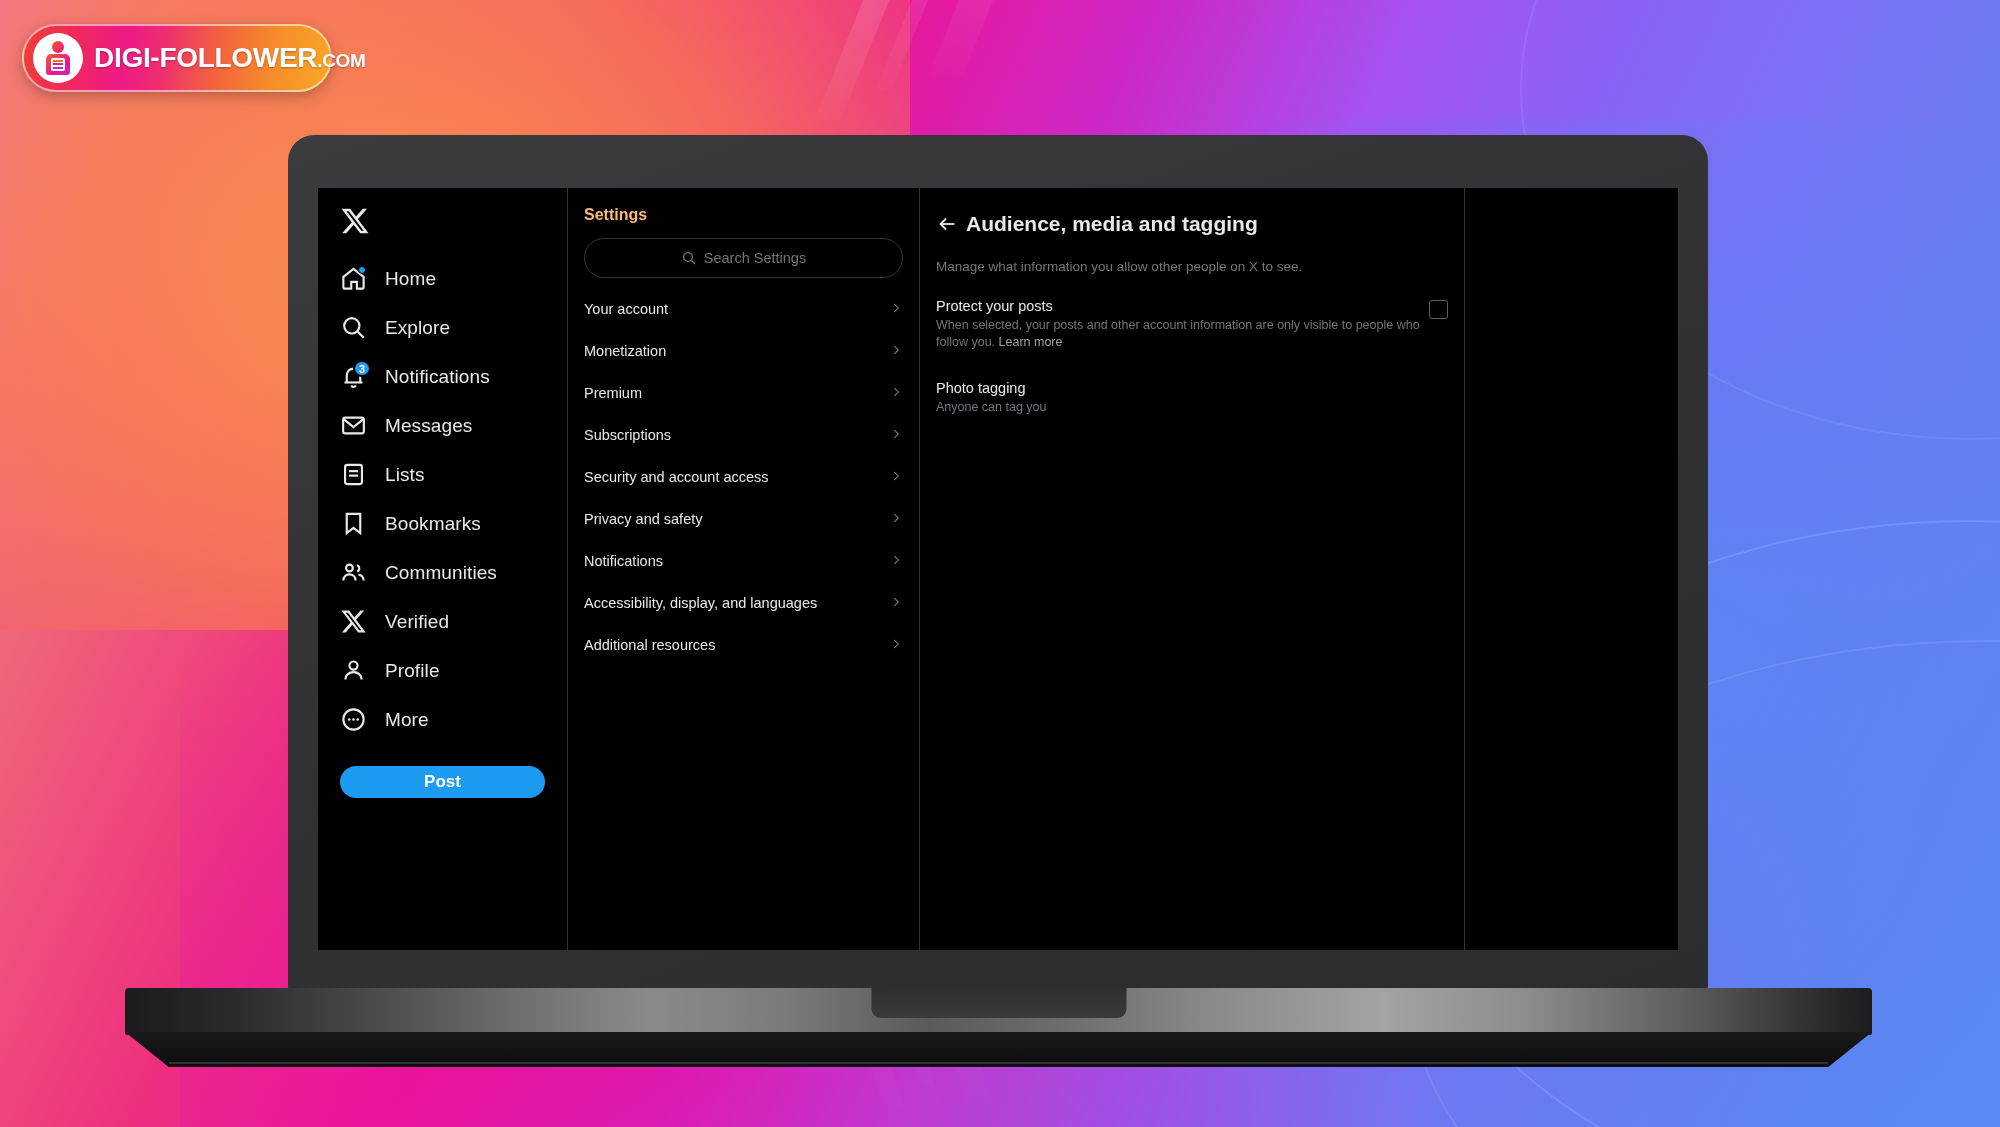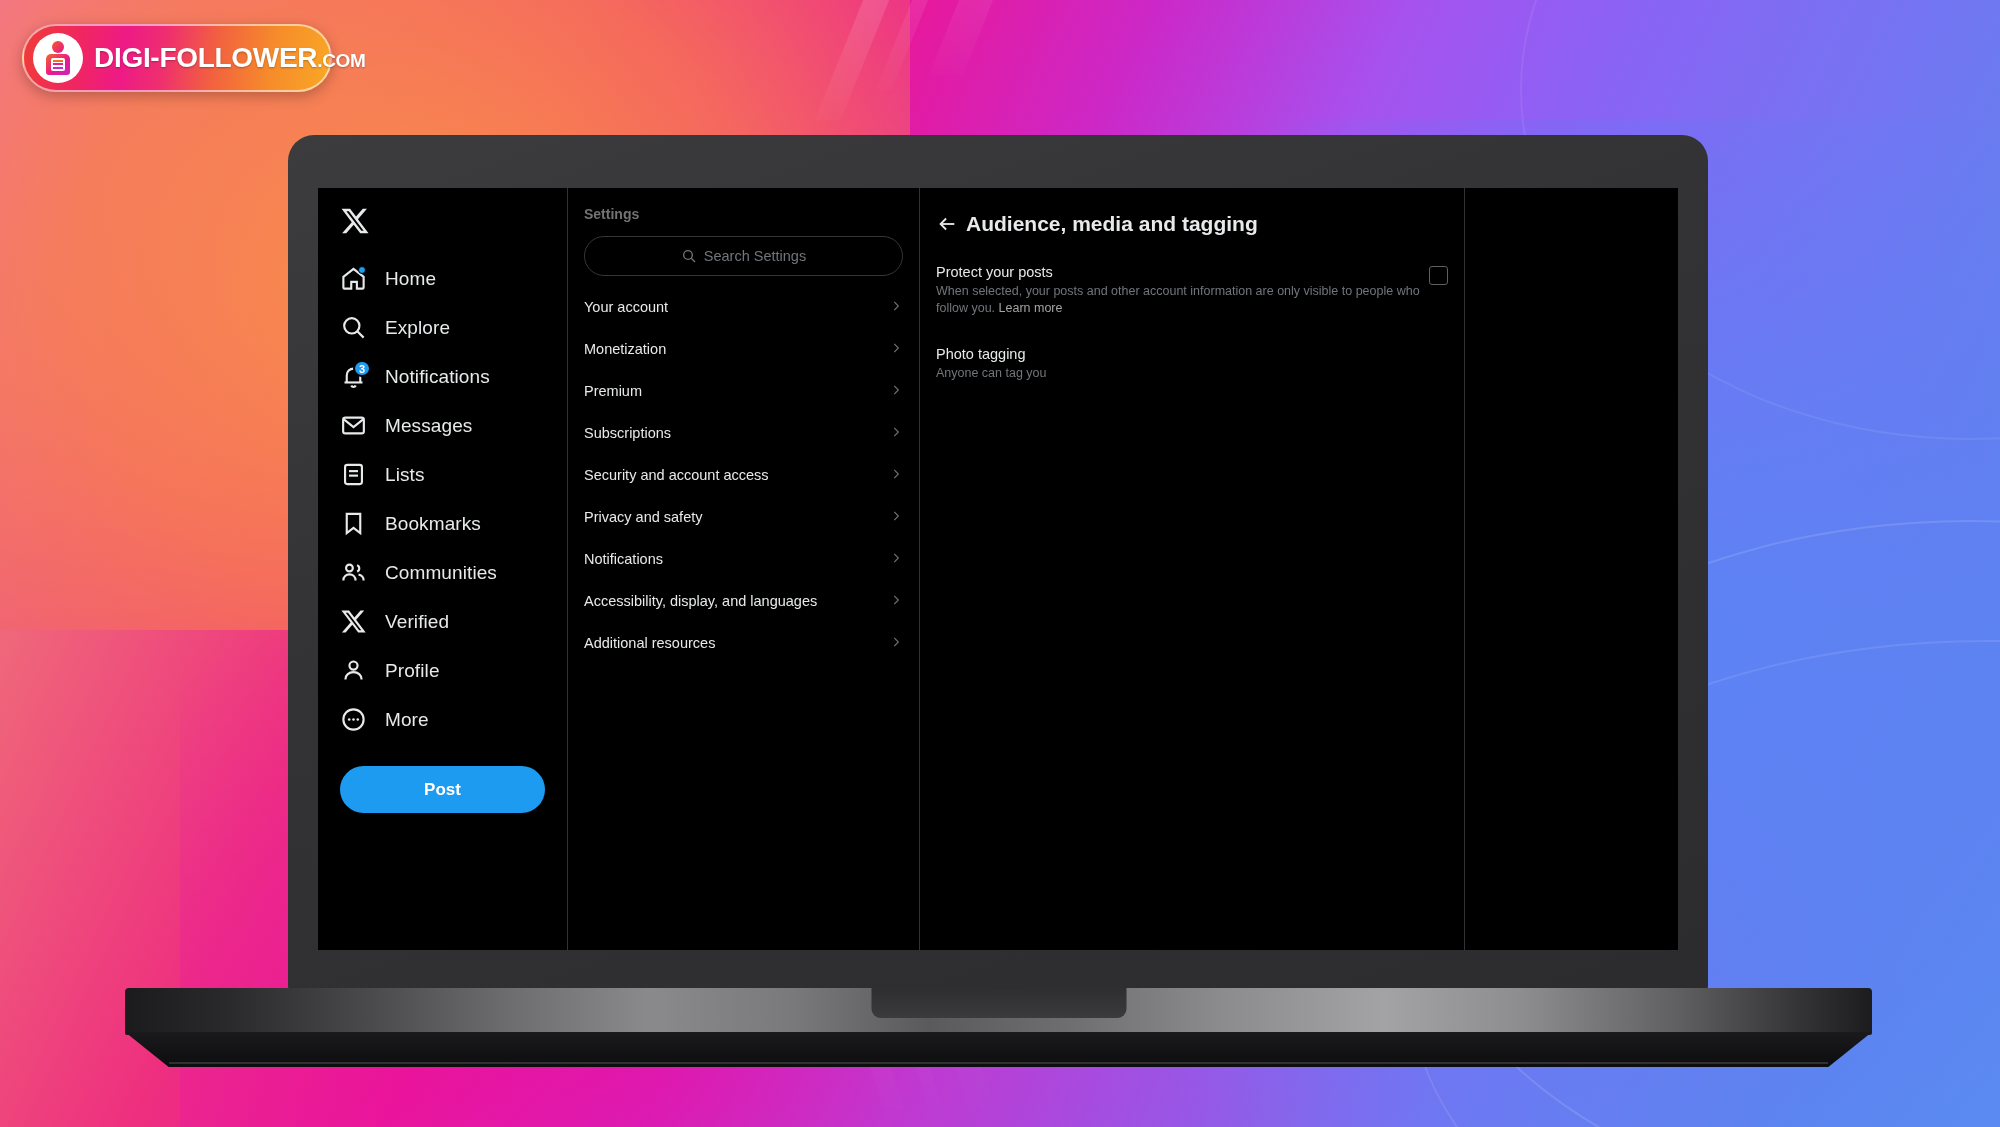--- a/index.html
+++ b/index.html
@@ -221,36 +221,36 @@
   .badge-num {
     position: absolute; top: -3px; right: -4px;
     min-width: 17px; height: 17px; padding: 0 4px;
     border-radius: 9px; background: #1d9bf0;
     color: #fff; font-size: 11px; font-weight: 700;
     display: flex; align-items: center; justify-content: center;
     border: 2px solid #000;
   }
   #post-button {
     margin: 22px 22px 0 22px;
-    height: 47px; border-radius: 24px;
+    height: 32px; border-radius: 24px;
     background: #1d9bf0; color: #fff;
     font-size: 17px; font-weight: 700;
     display: flex; align-items: center; justify-content: center;
     cursor: pointer; border: none;
     font-family: inherit;
   }
 
   
   #settings-col {
     width: 352px; flex: 0 0 352px;
     border-right: 1px solid #2f3336;
     padding-top: 18px;
   }
   #settings-title {
-    font-size: 14px; font-weight: 700; color: #737373;
+    font-size: 16px; font-weight: 700; color: #fdba74;
     padding: 0 0 14px 16px;
   }
   #search-wrap { padding: 0 16px 10px 16px; }
   #search-box {
     height: 40px; border-radius: 20px;
     border: 1px solid #333639;
     display: flex; align-items: center; justify-content: center; gap: 7px;
     cursor: text;
   }
   #search-box .mag { width: 16px; height: 16px; }
@@ -523,20 +523,21 @@
         <section id="detail-col">
           <div id="detail-header">
             <span id="back-button">
               <svg viewBox="0 0 24 24">
                   <line x1="20" y1="12" x2="5" y2="12"></line>
                   <polyline points="11,6 5,12 11,18"></polyline>
                 </svg>
             </span>
             <span id="detail-title">Audience, media and tagging</span>
           </div>
+          <div id="detail-sub">Manage what information you allow other people on X to see.</div>
           <div id="prefs">
               <div class="pref-row">
                 <div class="pref-text">
                   <div class="pref-title">Protect your posts</div>
                   <div class="pref-desc"><span>When selected, your posts and other account information are only visible to people who follow you. </span><a href="#">Learn more</a></div>
                 </div>
                 <div class="checkbox"></div>
               </div>
               <div class="pref-row tagging">
                 <div class="pref-text">

